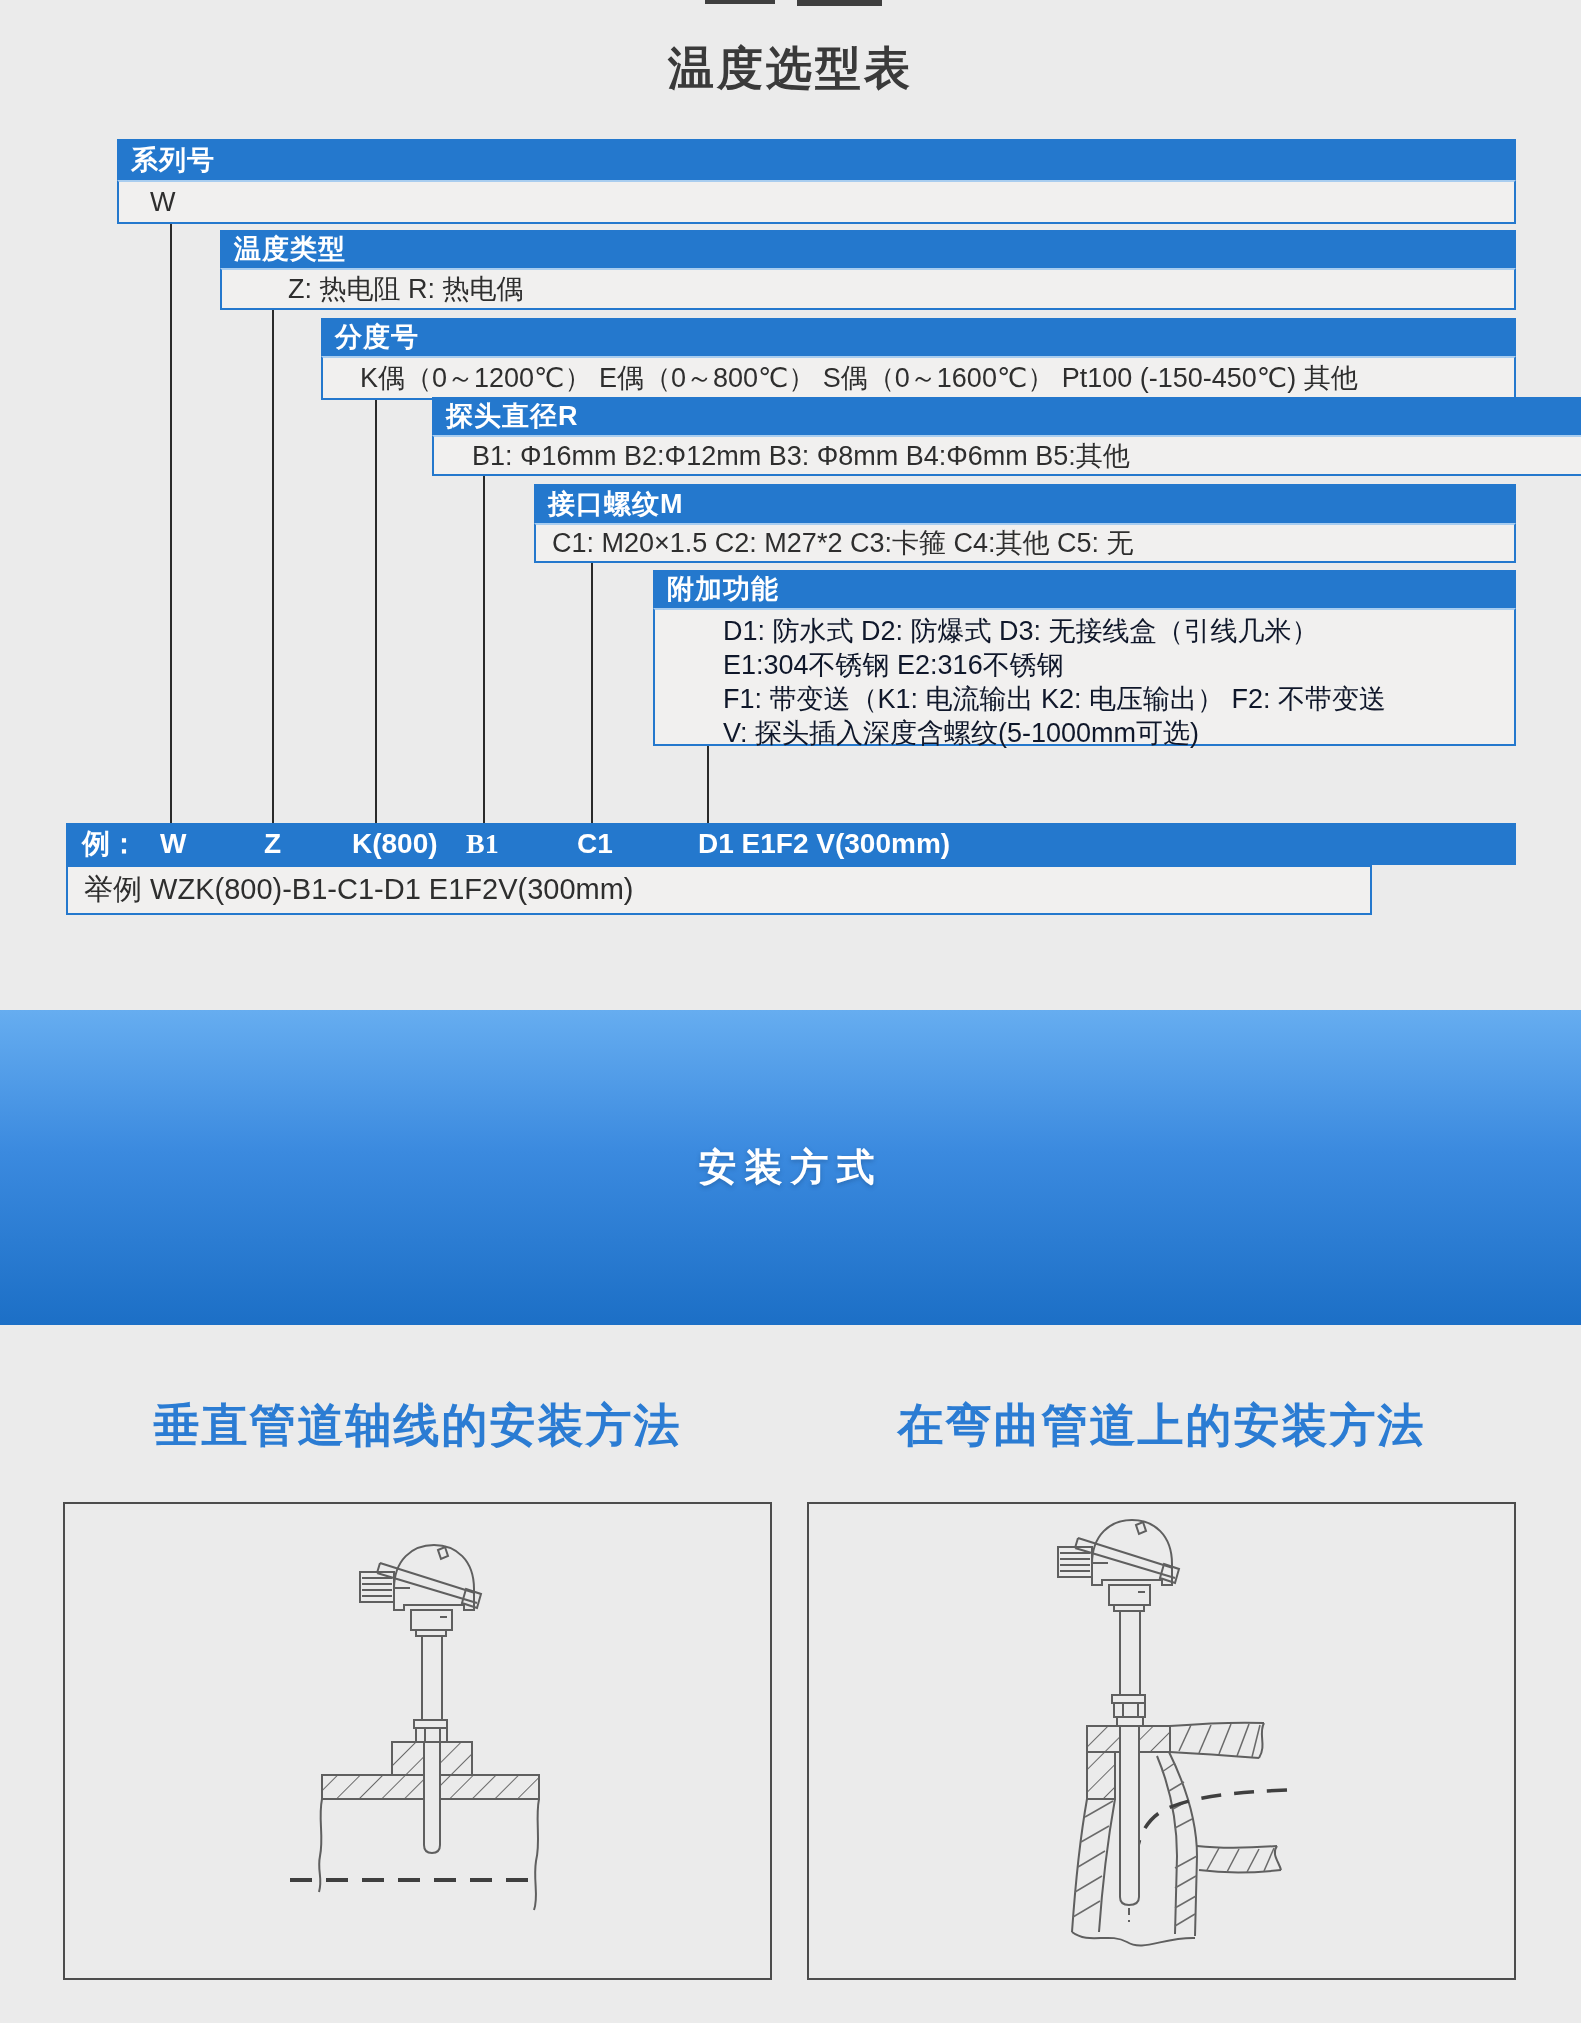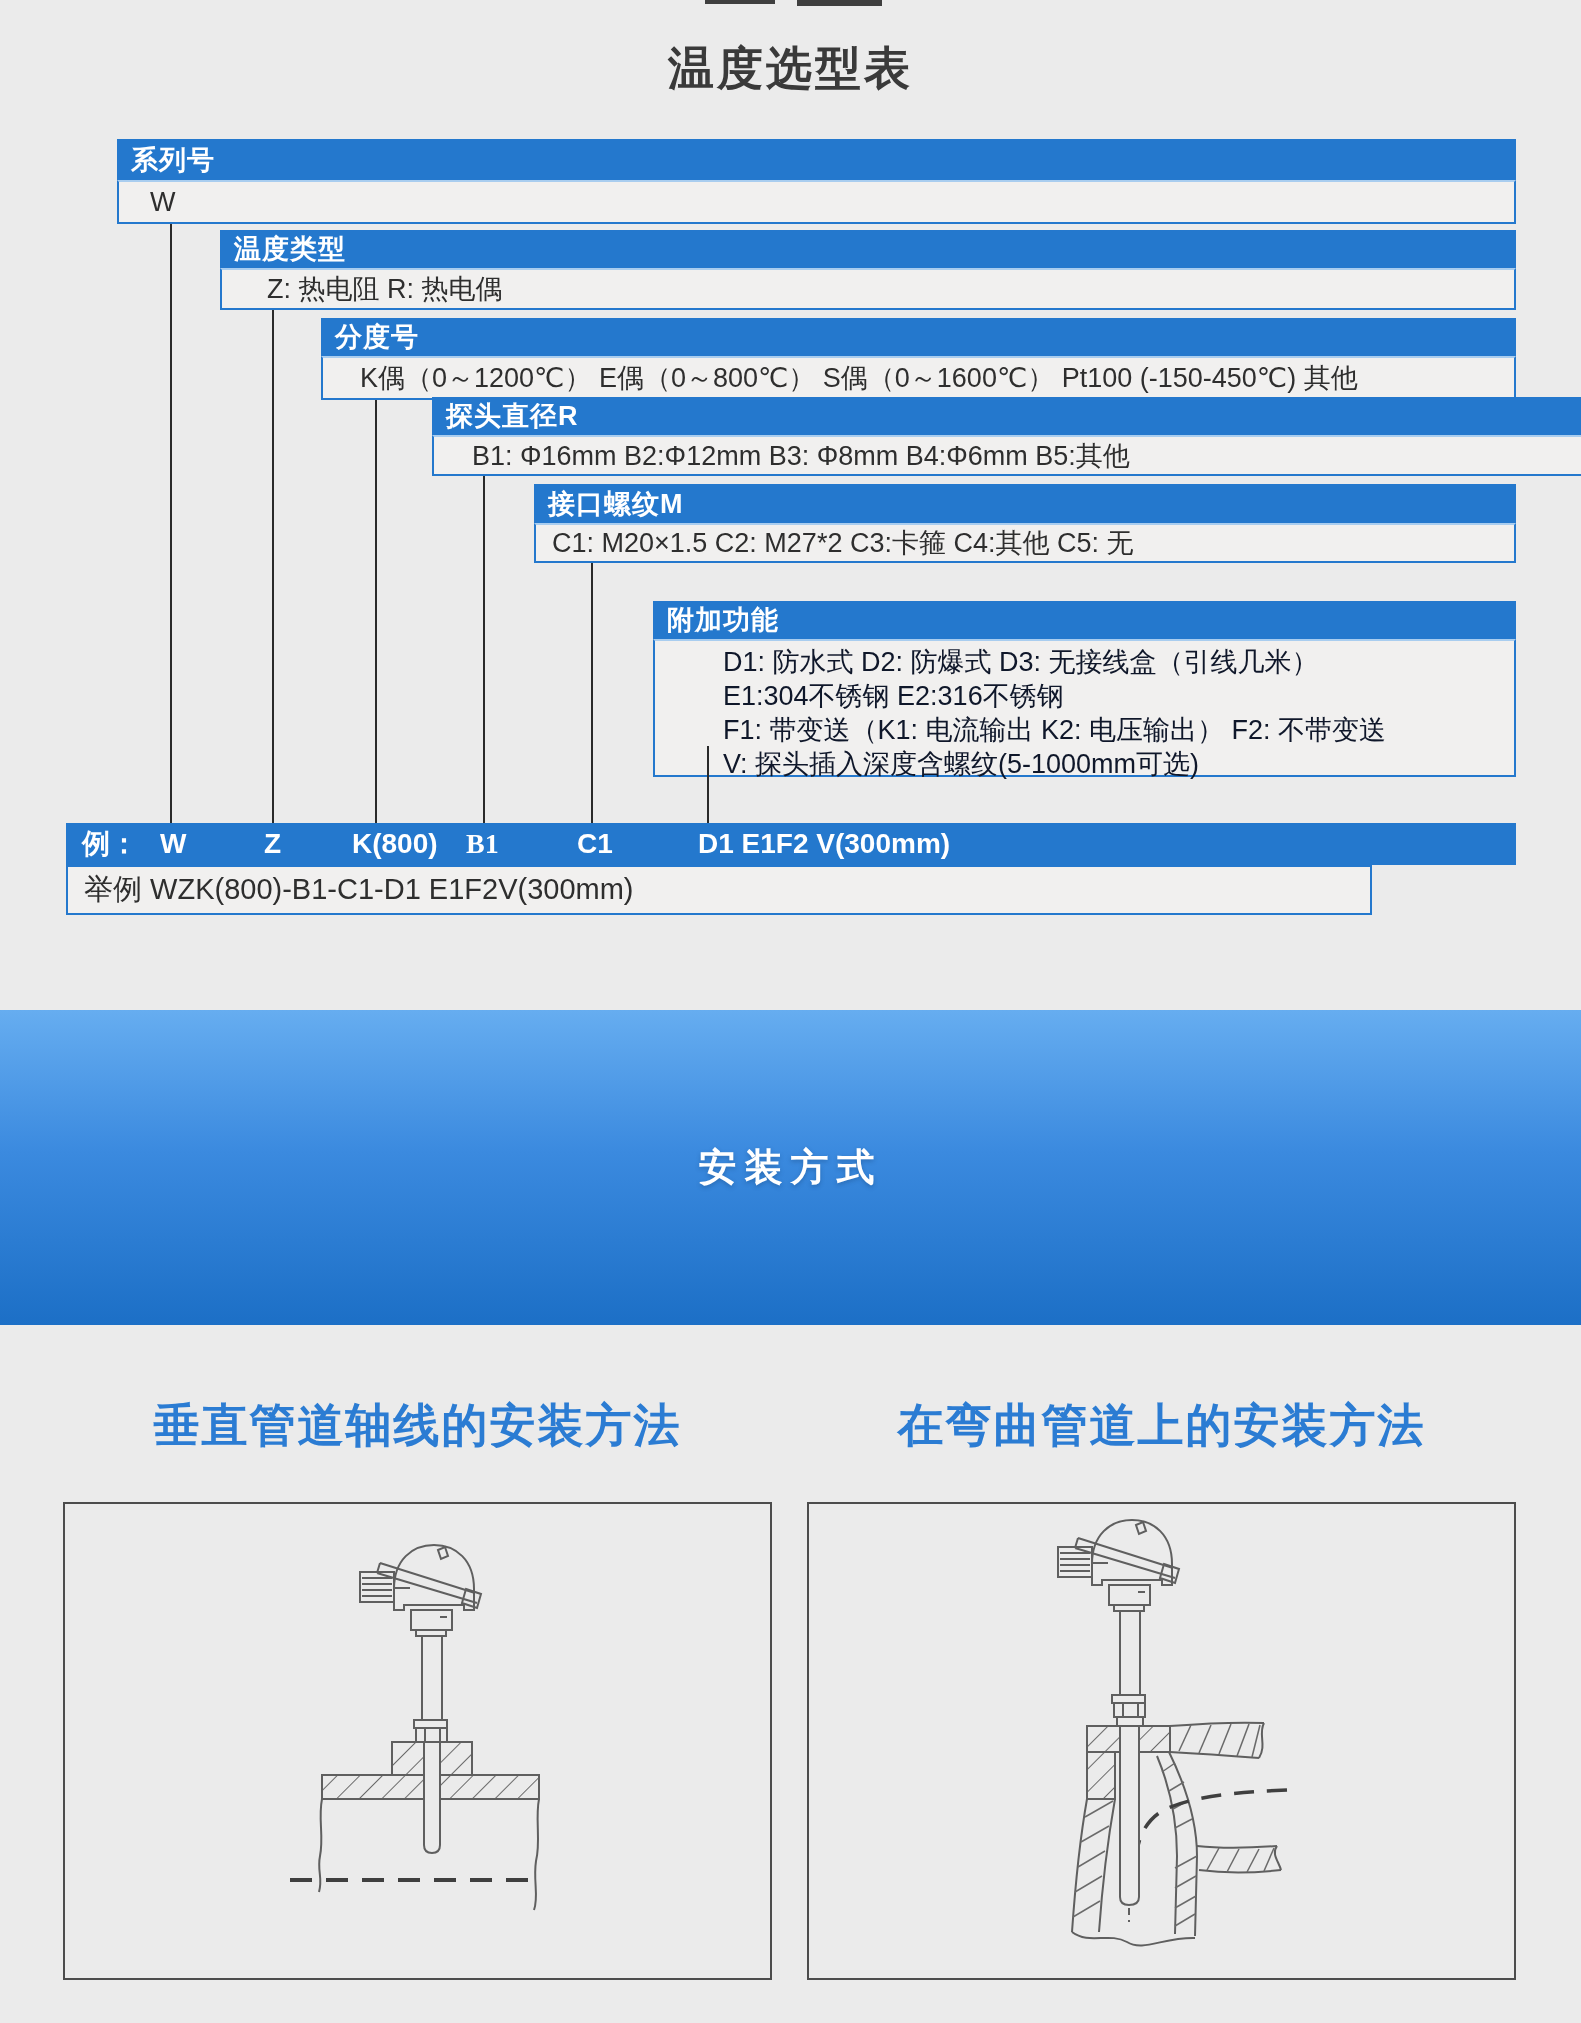--- a/index.html
+++ b/index.html
@@ -108,40 +108,40 @@
 
 <div class="page-title">温度选型表</div>
 
 <div class="lvl" style="left:117px;top:139px;width:1399px;">
   <div class="hd" style="height:41px;">系列号</div>
   <div class="val" style="height:44px;padding-left:31px;">W</div>
 </div>
 
 <div class="lvl" style="left:220px;top:230px;width:1296px;">
   <div class="hd" style="height:38px;">温度类型</div>
-  <div class="val" style="height:42px;padding-left:45px;">Z: 热电阻 R: 热电偶</div>
+  <div class="val" style="height:42px;padding-left:66px;">Z: 热电阻 R: 热电偶</div>
 </div>
 
 <div class="lvl" style="left:321px;top:318px;width:1195px;">
   <div class="hd" style="height:38px;">分度号</div>
   <div class="val" style="height:44px;padding-left:37px;">K偶（0～1200℃）  E偶（0～800℃）  S偶（0～1600℃）  Pt100 (-150-450℃)   其他</div>
 </div>
 
 <div class="lvl" style="left:432px;top:397px;width:1216px;">
   <div class="hd" style="height:38px;">探头直径R</div>
   <div class="val" style="height:41px;padding-left:38px;">B1: Φ16mm B2:Φ12mm B3: Φ8mm B4:Φ6mm B5:其他</div>
 </div>
 
 <div class="lvl" style="left:534px;top:484px;width:982px;">
   <div class="hd" style="height:39px;text-align:center;">接口螺纹M</div>
   <div class="val" style="height:40px;padding-left:16px;">C1: M20×1.5 C2: M27*2 C3:卡箍 C4:其他 C5: 无</div>
 </div>
 
 <div class="lvl" style="left:653px;top:570px;width:863px;">
-  <div class="hd" style="height:38px;margin-top:31px;">附加功能</div>
+  <div class="hd" style="height:38px;">附加功能</div>
   <div class="valblock" style="height:138px;">
     <div class="ln">D1: 防水式 D2: 防爆式  D3: 无接线盒（引线几米）</div>
     <div class="ln">E1:304不锈钢 E2:316不锈钢</div>
     <div class="ln">F1: 带变送（K1: 电流输出 K2: 电压输出） F2: 不带变送</div>
     <div class="ln">V: 探头插入深度含螺纹(5-1000mm可选)</div>
   </div>
 </div>
 
 <div class="conn" style="left:170px;top:224px;height:599px;"></div>
 <div class="conn" style="left:272px;top:310px;height:513px;"></div>

